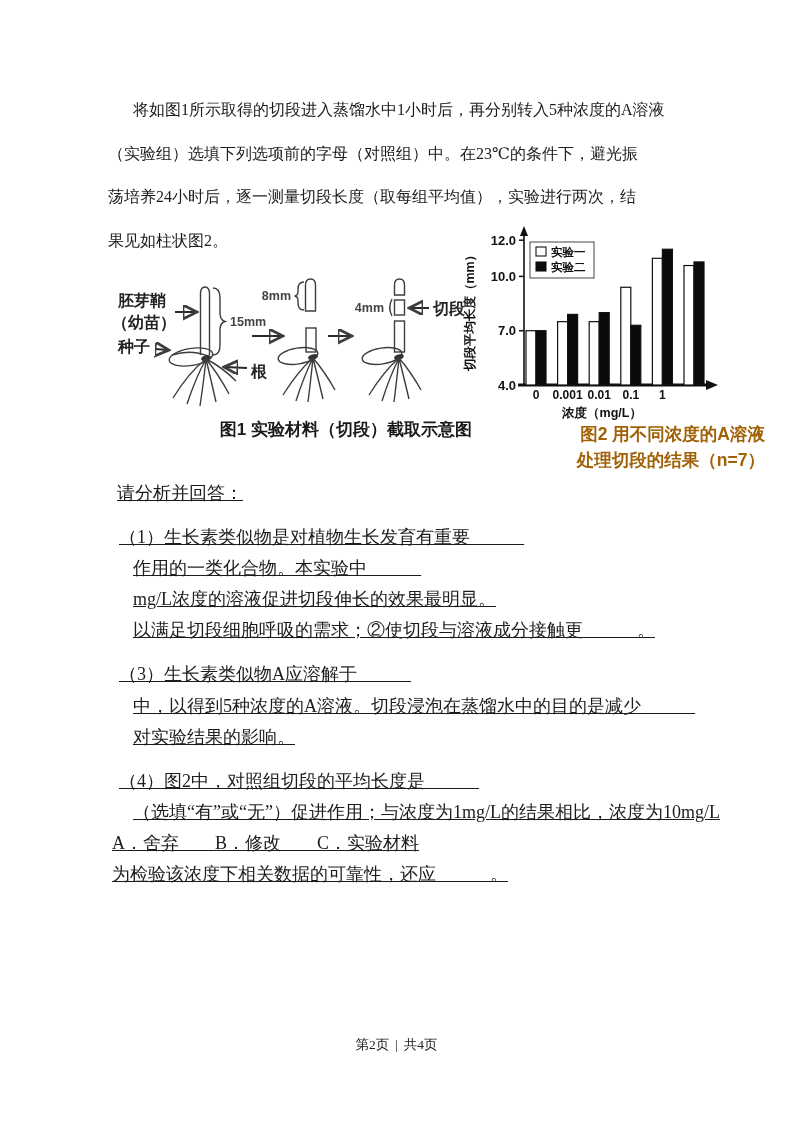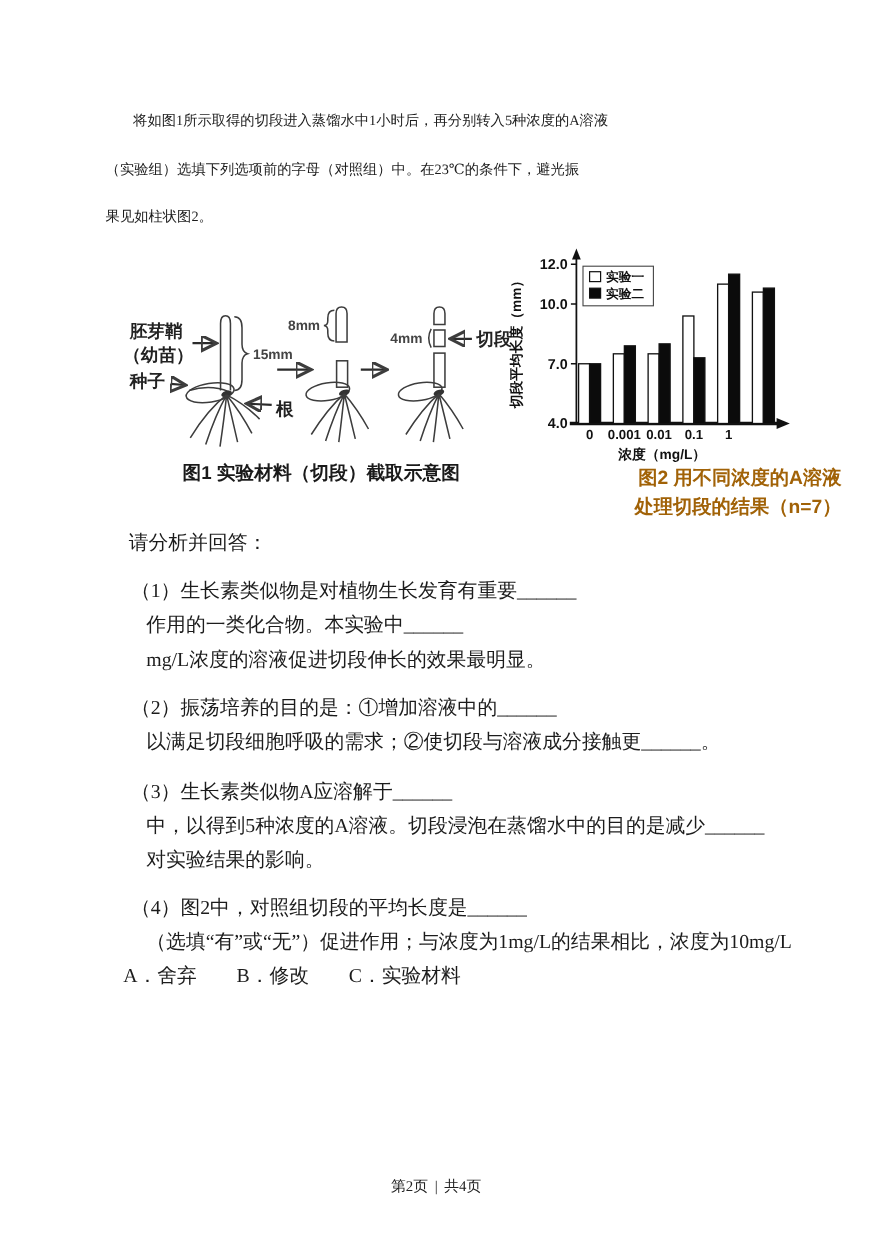--- a/index.html
+++ b/index.html
@@ -2,75 +2,76 @@
 <html><head>
 <meta charset="utf-8">
 <style>
   html,body { margin:0; padding:0; background:#ffffff; }
   .page {
     position:relative; width:793px; height:1122px; background:#fff;
     overflow:hidden; color:#1c1c1c;
     font-family:"Liberation Serif","DejaVu Serif",serif;
   }
   
-  .intro { position:absolute; left:96px; top:88px; width:580px; font-size:13px; }
+  .intro { position:absolute; left:108px; top:88px; width:580px; font-size:16px; }
   .intro .ln { height:43.5px; line-height:43.5px; white-space:nowrap; }
   .intro .ln.first { text-indent:25px; }
 
   
   .fig1 { position:absolute; left:112px; top:240px; width:360px; }
   .fig1 svg { display:block; }
   .fig1 path, .fig1 rect, .fig1 ellipse, .fig1 line { stroke:#3d3d3d; fill:none; stroke-width:1.4; }
   .fig1 .fill { fill:#333; stroke:none; }
   .fig1 .arrowline { stroke:#2b2b2b; stroke-width:2; }
   .fig1 text { font-family:"Liberation Sans","DejaVu Sans",sans-serif; }
   .fig1 .fl { font-size:16px; font-weight:bold; fill:#222; stroke:none; }
   .fig1 .fm { font-size:12.5px; font-weight:600; fill:#444; stroke:none; }
   .fig1-caption {
-    position:absolute; left:112px; top:418px; width:360px; text-align:center;
+    position:absolute; left:112px; top:418px; width:360px; text-align:right;
     font-family:"Liberation Sans","DejaVu Sans",sans-serif;
     font-weight:bold; font-size:17px; color:#1a1a1a;
   }
 
   
   .fig2 { position:absolute; left:450px; top:222px; width:300px; }
   #chart-svg text { font-family:"Liberation Sans","DejaVu Sans",sans-serif; fill:#111; }
   #chart-svg text.tick { font-size:13px; font-weight:700; }
   #chart-svg text.xtick { font-size:12px; font-weight:700; }
   #chart-svg text.axis-title { font-size:12.5px; font-weight:700; }
   #chart-svg text.legend { font-size:11.5px; font-weight:700; }
   .fig2-caption {
     position:absolute; left:465px; top:421px; width:300px; text-align:right;
     font-family:"Liberation Sans","DejaVu Sans",sans-serif;
     font-weight:bold; font-size:17.5px; line-height:26px; color:#a16207;
   }
 
   
   .questions { position:absolute; left:112px; top:478px; width:620px; font-size:18px; }
-  .ql { height:31.1px; line-height:31.1px; white-space:nowrap; }
+  .ql { height:31.1px; line-height:31.1px; white-space:nowrap;text-decoration:underline; }
   .ind-p { padding-left:5px; }
   .ind-q { padding-left:7px;margin-top:13px; }
   .ind-c { padding-left:21px; }
   .ind-b { padding-left:0; }
 
   
   .footer {
     position:absolute; left:0; top:1036px; width:793px; text-align:center;
-    font-size:13.5px; color:#222;margin-top:34px;
+    font-size:13.5px; color:#222;
   }
   .footer span { margin:0 3px; }
 </style>
 </head>
 <body>
 
 <div class="page">
 
   <div class="intro">
     <div class="ln first">将如图1所示取得的切段进入蒸馏水中1小时后，再分别转入5种浓度的A溶液</div>
     <div class="ln">（实验组）选填下列选项前的字母（对照组）中。在23℃的条件下，避光振</div>
+    <div class="ln">荡培养24小时后，逐一测量切段长度（取每组平均值），实验进行两次，结</div>
     <div class="ln">果见如柱状图2。</div>
   </div>
 
   <div class="fig1">
     <svg width="360" height="178" viewBox="0 0 360 178">
       <defs>
         <marker id="ah" markerWidth="8" markerHeight="8" refX="6.5" refY="3.5" orient="auto">
           <path d="M0,0 L7,3.5 L0,7 Z" fill="#2b2b2b" stroke="none"></path>
         </marker>
       </defs>
@@ -166,27 +167,27 @@
   <div class="fig2-caption">
     <div>图2 用不同浓度的A溶液</div>
     <div>处理切段的结果（n=7）</div>
   </div>
 
   <div class="questions">
     <div class="ql ind-p">请分析并回答：</div>
     <div class="ql ind-q">（1）生长素类似物是对植物生长发育有重要______</div>
     <div class="ql ind-c">作用的一类化合物。本实验中______</div>
     <div class="ql ind-c">mg/L浓度的溶液促进切段伸长的效果最明显。</div>
-    <div class="ql ind-q">（2）振荡培养的目的是：①增加溶液中的______</div>
     <div class="ql ind-c">以满足切段细胞呼吸的需求；②使切段与溶液成分接触更______。</div>
     <div class="ql ind-q">（3）生长素类似物A应溶解于______</div>
     <div class="ql ind-c">中，以得到5种浓度的A溶液。切段浸泡在蒸馏水中的目的是减少______</div>
     <div class="ql ind-c">对实验结果的影响。</div>
     <div class="ql ind-q">（4）图2中，对照组切段的平均长度是______</div>
     <div class="ql ind-c">（选填“有”或“无”）促进作用；与浓度为1mg/L的结果相比，浓度为10mg/L</div>
     <div class="ql ind-b">A．舍弃　　B．修改　　C．实验材料</div>
+    <div class="ql ind-b">为检验该浓度下相关数据的可靠性，还应______。</div>
   </div>
 
   <div class="footer">
     <span>第2页</span><span>|</span><span>共4页</span>
   </div>
 
 </div>
 
 </body></html>

